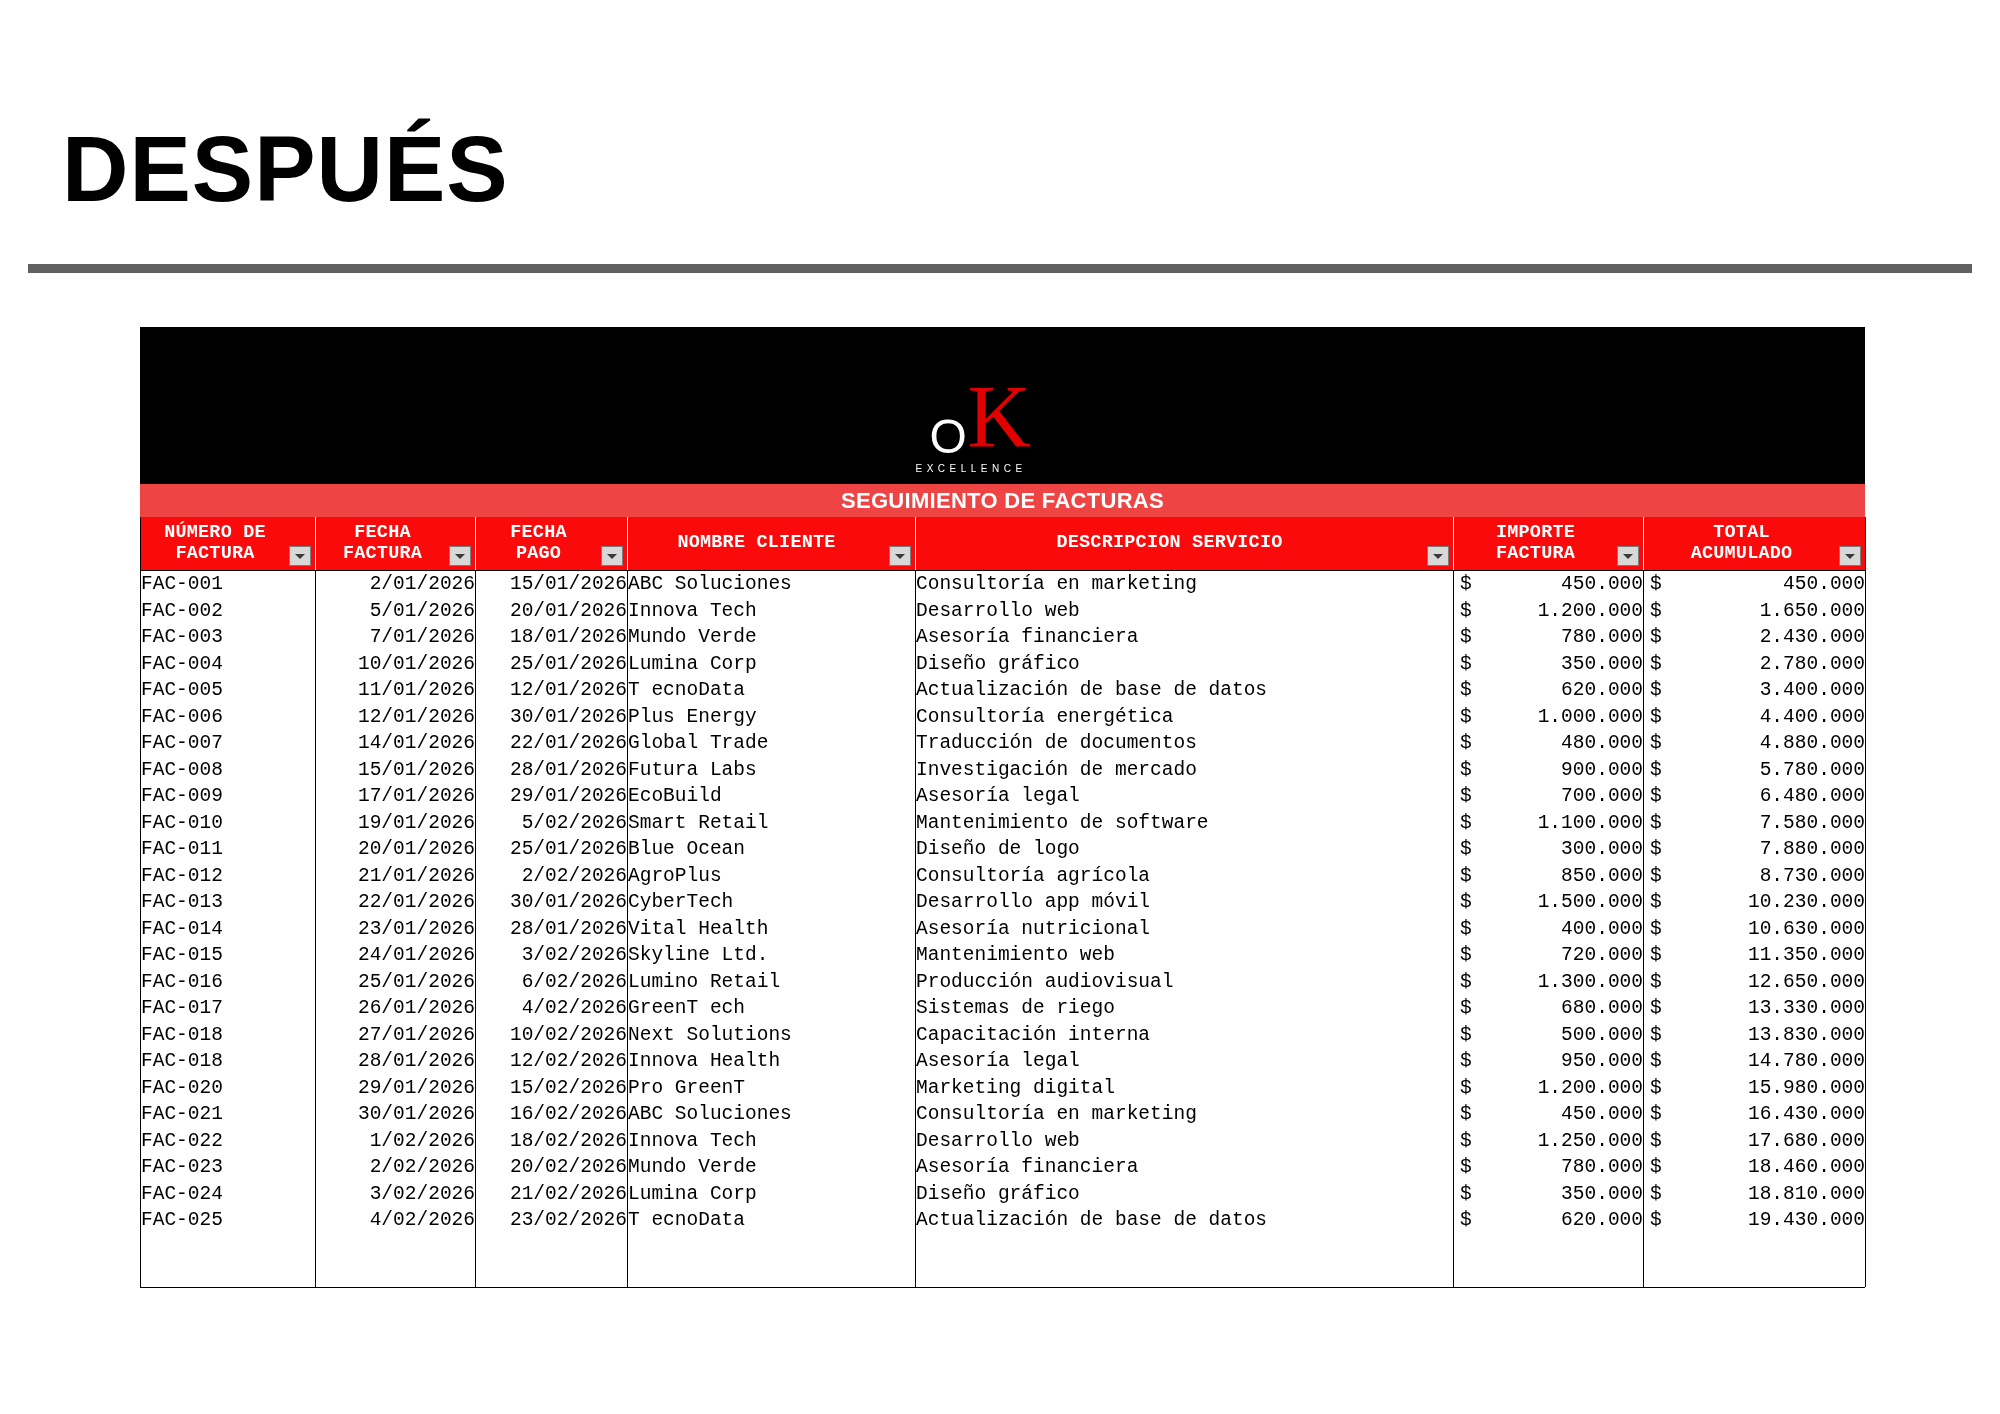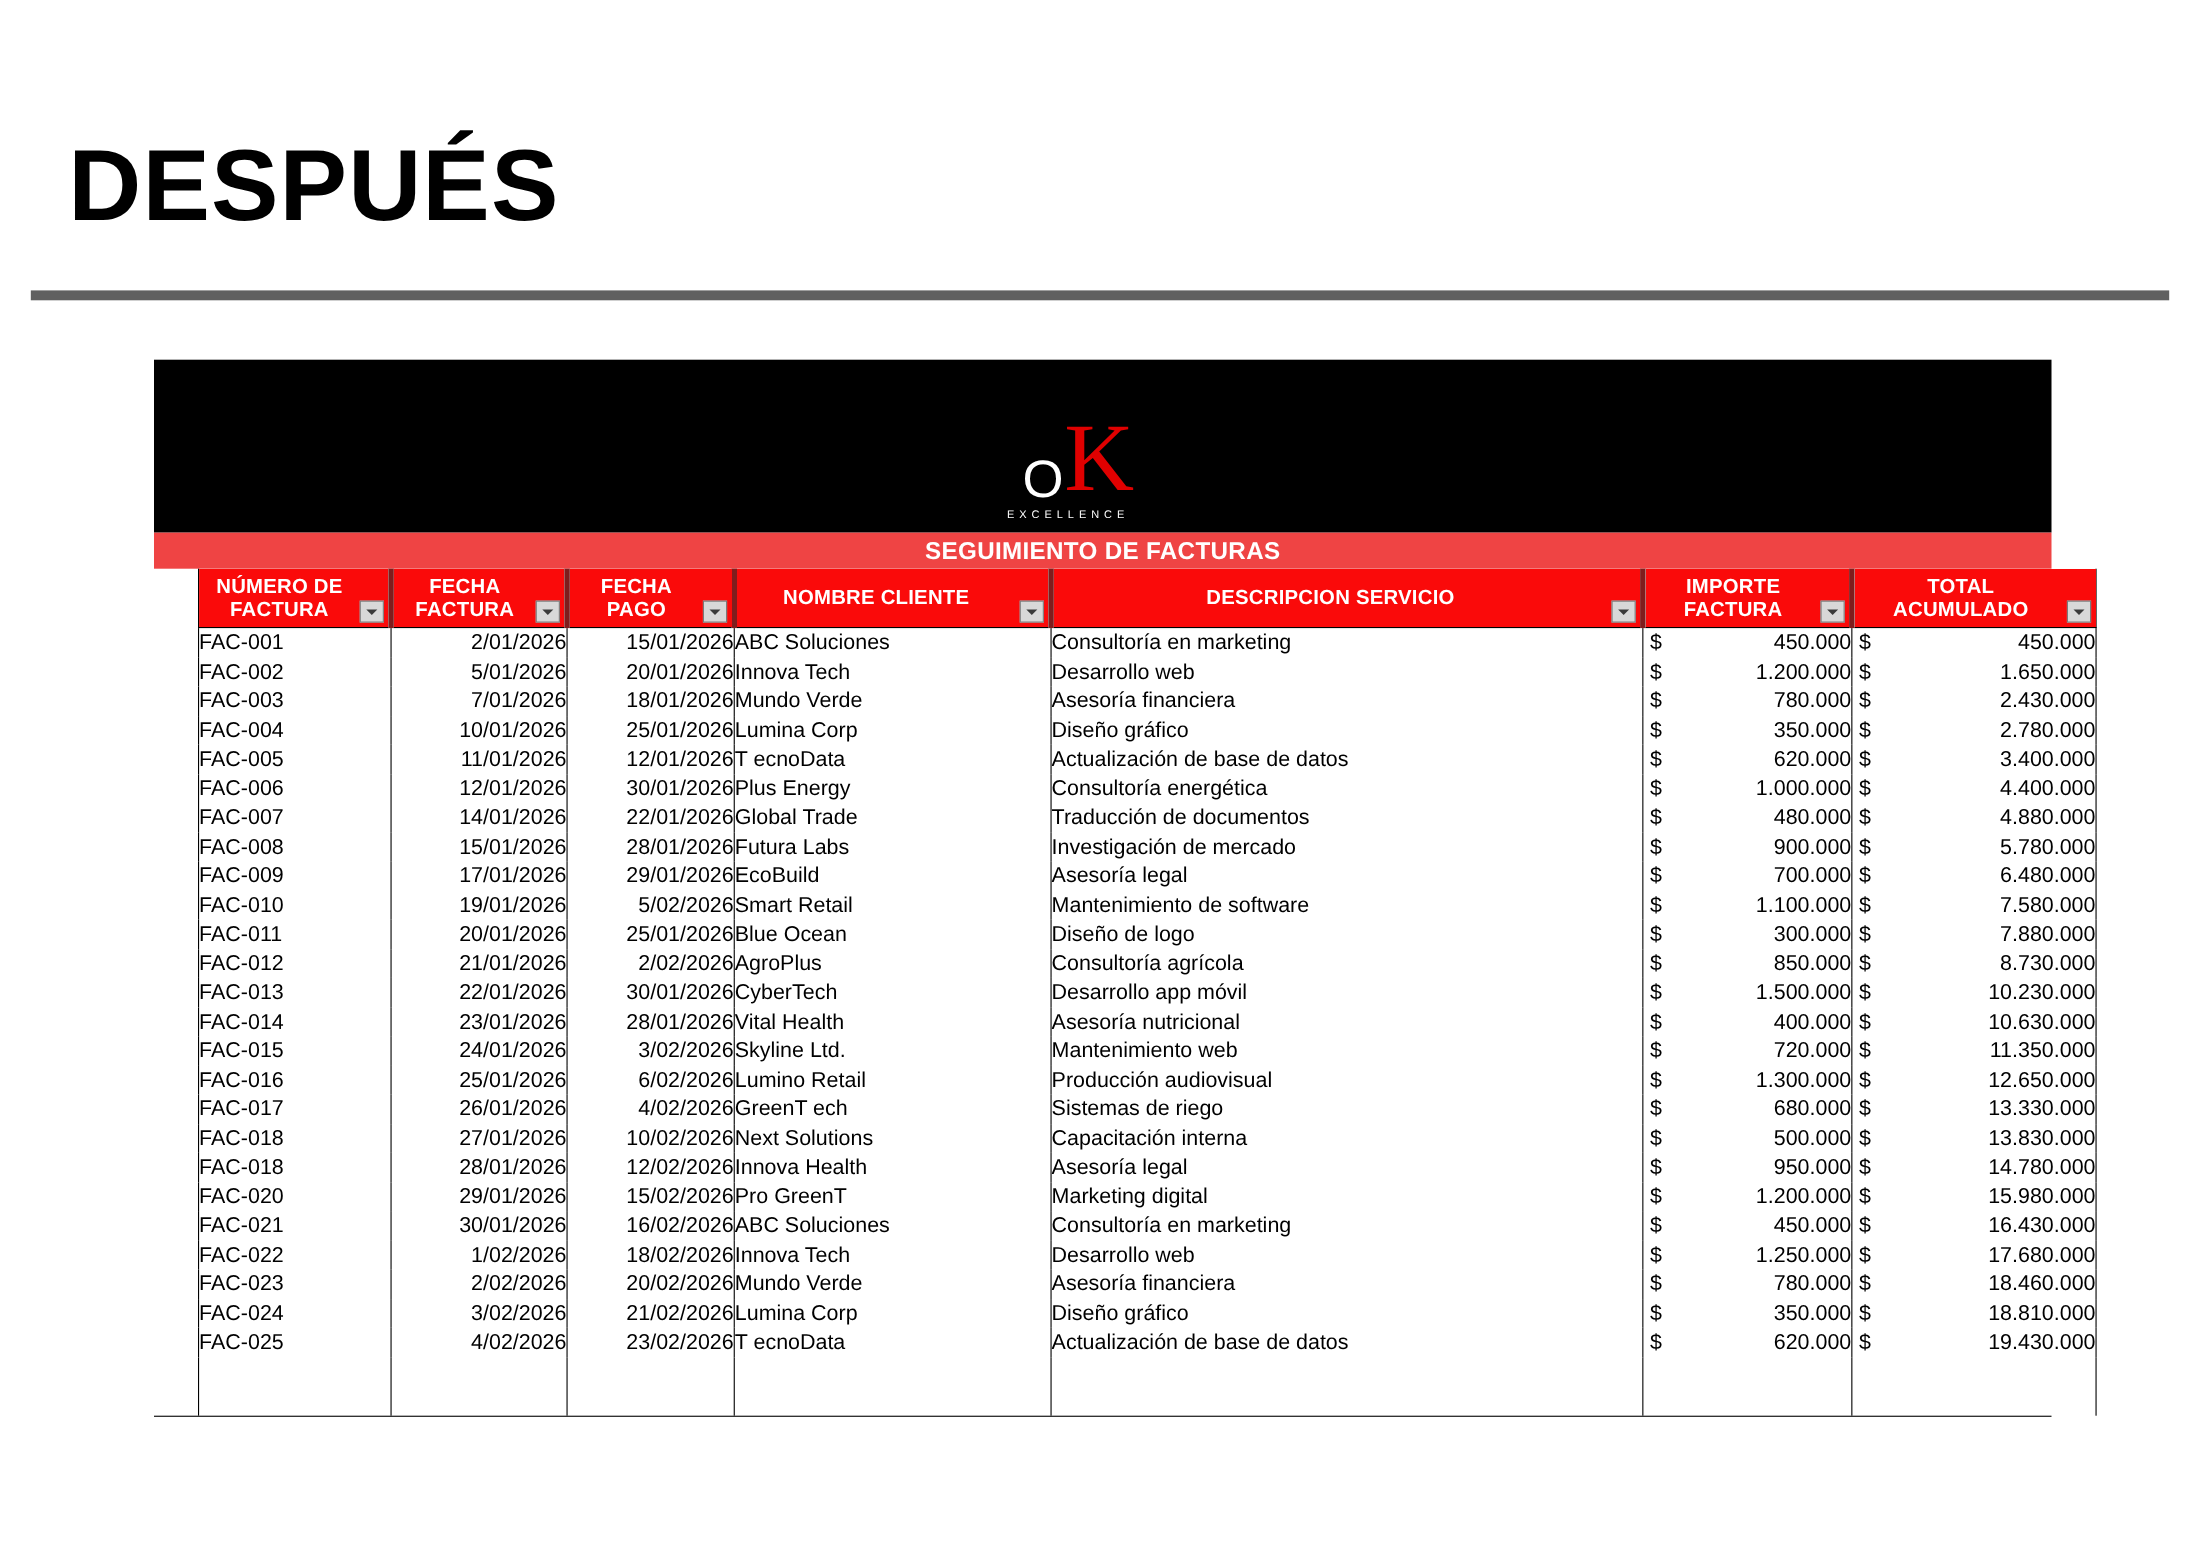--- a/index.html
+++ b/index.html
@@ -103,36 +103,35 @@
     height: 33px;
     line-height: 33px;
     letter-spacing: 0.3px;
   }
 
   
   table.grid {
     border-collapse: collapse;
     table-layout: fixed;
     width: 1725px;
-    font-family: Liberation Sans, sans-serif;
-    margin-left: 40px;
+    font-family: Liberation Mono, monospace;
   }
   table.grid th,
   table.grid td {
     padding: 0;
     margin: 0;
   }
 
   thead th {
     background: #fa0a0a;
     color: #ffffff;
     font-size: 18.5px;
     font-weight: bold;
     height: 53px;
-    border-left: 5px solid #7f1d1d;
+    border-left: 1px solid #7f1d1d;
     border-right: 1px solid #ffffff;
     border-bottom: 1px solid #000000;
     position: relative;
     vertical-align: middle;
     line-height: 1.12;
     text-align: center;
     letter-spacing: 0.2px;
   }
   thead th:first-child { border-left: 1px solid #000000; }
   thead th:last-child  { border-right: 1px solid #000000; }

